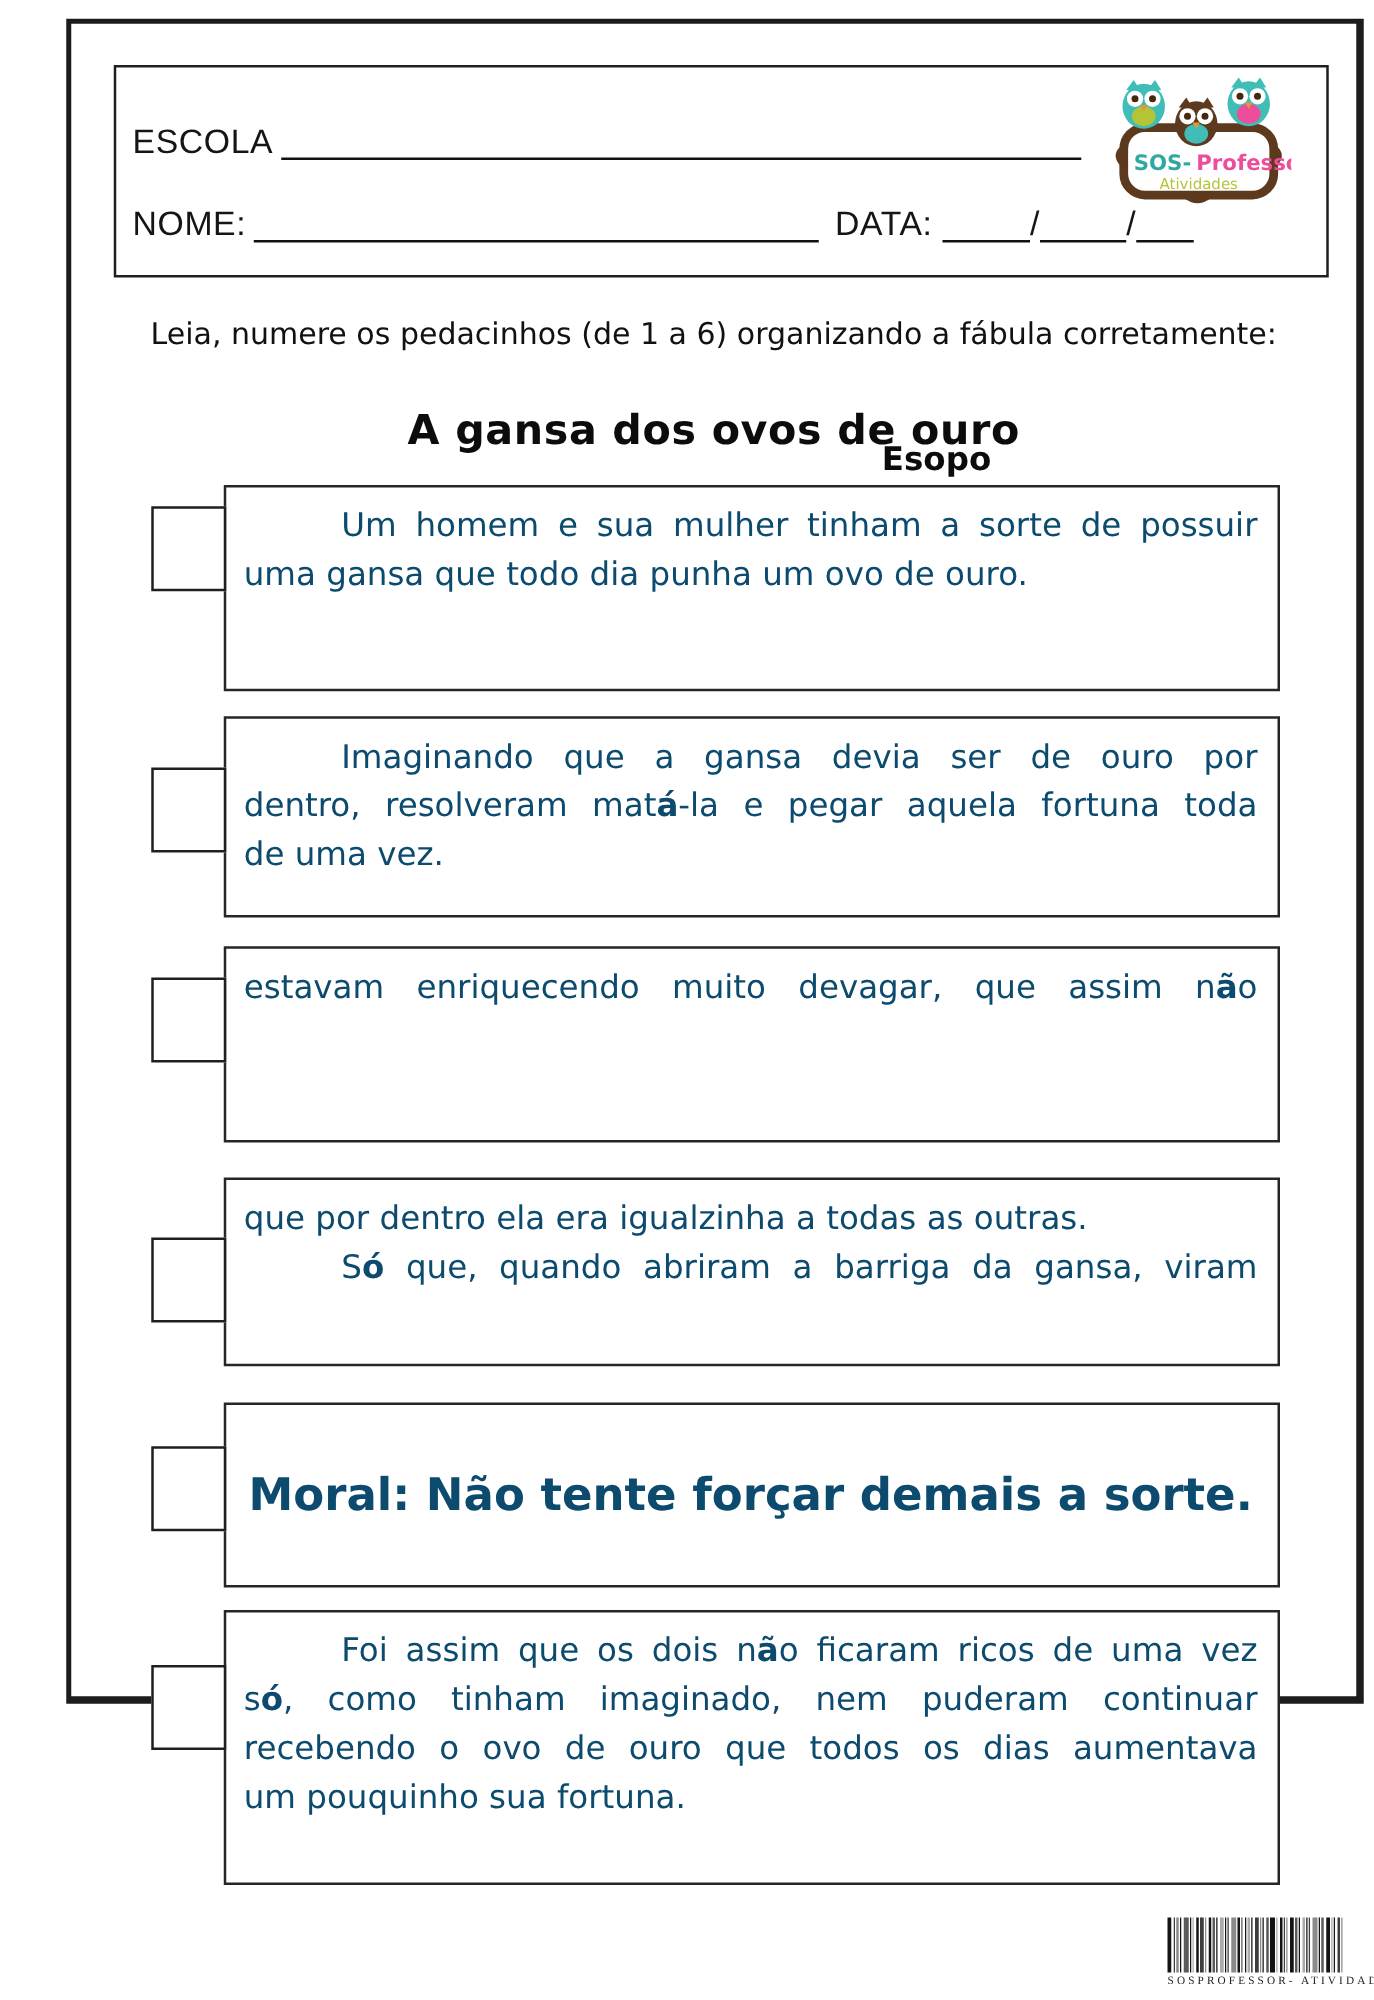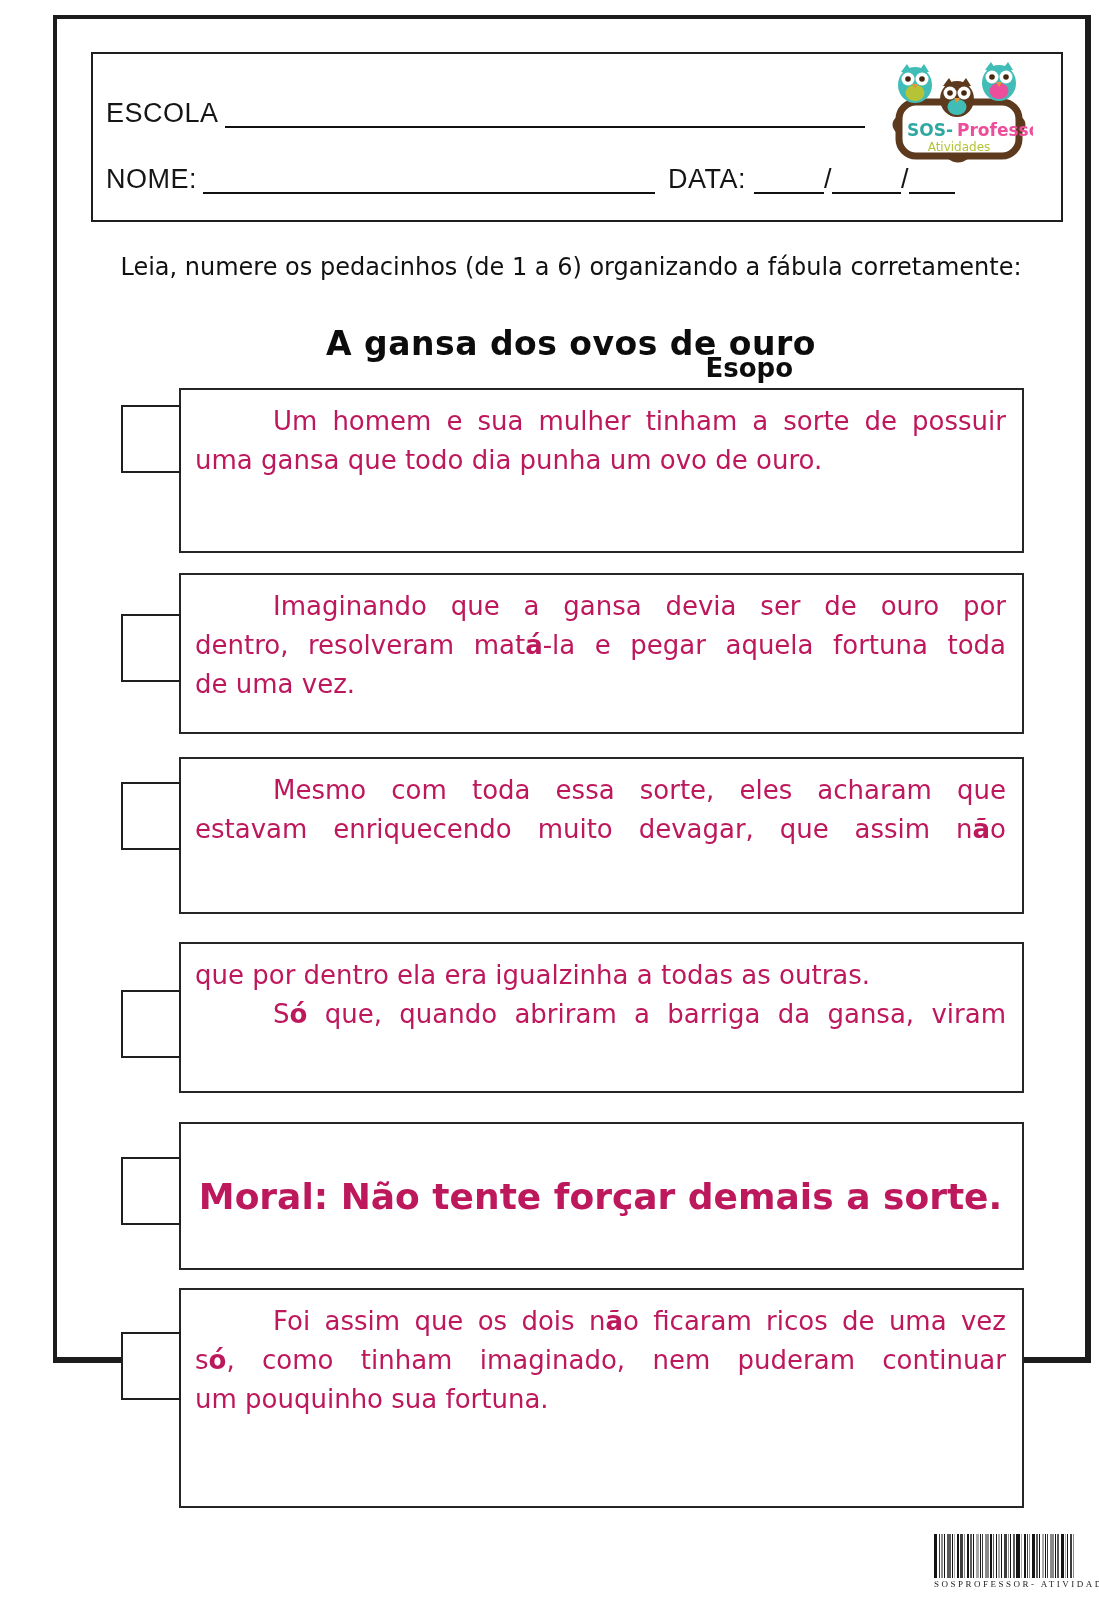--- a/index.html
+++ b/index.html
@@ -25,21 +25,21 @@
   .logo{position:absolute;right:28px;top:2px;width:150px;height:115px;}
   
   .instruction{position:absolute;left:0;right:0;top:234px;text-align:center;font-size:24px;color:#111;}
   .fable-title{position:absolute;left:0;right:0;top:305px;text-align:center;font-size:33px;font-weight:bold;
                letter-spacing:.5px;color:#0c0c0c;}
   .fable-author{position:absolute;left:0;right:0;top:334px;text-align:right;padding-right:292px;
                 font-size:26px;font-weight:bold;color:#0c0c0c;}
   
   .pieces{position:absolute;left:122px;top:369px;width:845px;}
   .piece{position:relative;box-sizing:border-box;width:845px;border:2px solid #262626;background:#fff;
-         padding:12px 16px 0 14px;font-size:26px;line-height:39px;color:#be185d;}
+         padding:12px 16px 0 14px;font-size:26px;line-height:39px;color:#0c4a6e;}
   .numbox{position:absolute;left:-60px;width:60px;height:68px;box-sizing:border-box;
           border:2px solid #1f1f1f;background:#fff;}
   .jline{text-align:justify;text-align-last:justify;}
   .jline.first{text-indent:78px;}
   .jline.last{text-align-last:left;}
   .p1{height:165px;margin-bottom:20px;} .p1 .numbox{top:15px;}
   .p2{height:161px;margin-bottom:23px;} .p2 .numbox{top:39px;}
   .p3{height:157px;margin-bottom:28px;} .p3 .numbox{top:23px;}
   .p4{height:151px;margin-bottom:29px;} .p4 .numbox{top:46px;}
   .p5{height:148px;margin-bottom:18px;display:flex;align-items:center;justify-content:center;padding-top:0;}
@@ -135,21 +135,20 @@
           <div class="numbox"></div>
           <div>
             <div class="jline first">Imaginando que a gansa devia ser de ouro por</div>
             <div class="jline">dentro, resolveram mat<b>á</b>-la e pegar aquela fortuna toda</div>
             <div class="jline last">de uma vez.</div>
           </div>
         </div>
         <div class="piece p3">
           <div class="numbox"></div>
           <div>
-            <div class="jline first">Mesmo com toda essa sorte, eles acharam que</div>
             <div class="jline">estavam enriquecendo muito devagar, que assim n<b>ã</b>o</div>
           </div>
         </div>
         <div class="piece p4">
           <div class="numbox"></div>
           <div>
             <div class="jline last">que por dentro ela era igualzinha a todas as outras.</div>
             <div class="jline first">S<b>ó</b> que, quando abriram a barriga da gansa, viram</div>
           </div>
         </div>
@@ -157,20 +156,21 @@
           <div class="numbox"></div>
           <div>
             <div class="moral-line">Moral: Não tente forçar demais a sorte.</div>
           </div>
         </div>
         <div class="piece p6">
           <div class="numbox"></div>
           <div>
             <div class="jline first">Foi assim que os dois n<b>ã</b>o ficaram ricos de uma vez</div>
             <div class="jline">s<b>ó</b>, como tinham imaginado, nem puderam continuar</div>
+            <div class="jline">recebendo o ovo de ouro que todos os dias aumentava</div>
             <div class="jline last">um pouquinho sua fortuna.</div>
           </div>
         </div>
       </div>
 
     <div class="barcode-patch"></div>
     <div class="barcode">
       <div class="bars"><i style="width: 3px; background: rgb(20, 20, 20); margin-right: 2px;"></i><i style="width: 1px; background: rgb(61, 61, 61); margin-right: 1px;"></i><i style="width: 2px; background: rgb(138, 138, 138); margin-right: 1px;"></i><i style="width: 1px; background: rgb(20, 20, 20); margin-right: 2px;"></i><i style="width: 4px; background: rgb(90, 90, 90); margin-right: 1px;"></i><i style="width: 1px; background: rgb(20, 20, 20); margin-right: 1px;"></i><i style="width: 1px; background: rgb(169, 169, 169); margin-right: 2px;"></i><i style="width: 2px; background: rgb(20, 20, 20); margin-right: 1px;"></i><i style="width: 3px; background: rgb(61, 61, 61); margin-right: 1px;"></i><i style="width: 1px; background: rgb(138, 138, 138); margin-right: 2px;"></i><i style="width: 2px; background: rgb(20, 20, 20); margin-right: 1px;"></i><i style="width: 2px; background: rgb(90, 90, 90); margin-right: 1px;"></i><i style="width: 1px; background: rgb(20, 20, 20); margin-right: 2px;"></i><i style="width: 3px; background: rgb(169, 169, 169); margin-right: 1px;"></i><i style="width: 1px; background: rgb(20, 20, 20); margin-right: 1px;"></i><i style="width: 1px; background: rgb(61, 61, 61); margin-right: 2px;"></i><i style="width: 4px; background: rgb(138, 138, 138); margin-right: 1px;"></i><i style="width: 2px; background: rgb(20, 20, 20); margin-right: 1px;"></i><i style="width: 1px; background: rgb(90, 90, 90); margin-right: 2px;"></i><i style="width: 1px; background: rgb(20, 20, 20); margin-right: 1px;"></i><i style="width: 2px; background: rgb(169, 169, 169); margin-right: 1px;"></i><i style="width: 1px; background: rgb(20, 20, 20); margin-right: 2px;"></i><i style="width: 3px; background: rgb(61, 61, 61); margin-right: 1px;"></i><i style="width: 1px; background: rgb(138, 138, 138); margin-right: 1px;"></i><i style="width: 1px; background: rgb(20, 20, 20); margin-right: 2px;"></i><i style="width: 2px; background: rgb(90, 90, 90); margin-right: 1px;"></i><i style="width: 4px; background: rgb(20, 20, 20); margin-right: 1px;"></i><i style="width: 1px; background: rgb(169, 169, 169); margin-right: 2px;"></i><i style="width: 2px; background: rgb(20, 20, 20); margin-right: 1px;"></i><i style="width: 1px; background: rgb(61, 61, 61); margin-right: 1px;"></i><i style="width: 1px; background: rgb(138, 138, 138); margin-right: 2px;"></i><i style="width: 3px; background: rgb(20, 20, 20); margin-right: 1px;"></i><i style="width: 2px; background: rgb(90, 90, 90); margin-right: 1px;"></i><i style="width: 1px; background: rgb(20, 20, 20); margin-right: 2px;"></i><i style="width: 2px; background: rgb(169, 169, 169); margin-right: 1px;"></i><i style="width: 1px; background: rgb(20, 20, 20); margin-right: 1px;"></i><i style="width: 1px; background: rgb(61, 61, 61); margin-right: 2px;"></i><i style="width: 4px; background: rgb(138, 138, 138); margin-right: 1px;"></i><i style="width: 1px; background: rgb(20, 20, 20); margin-right: 1px;"></i><i style="width: 2px; background: rgb(90, 90, 90); margin-right: 2px;"></i><i style="width: 3px; background: rgb(20, 20, 20); margin-right: 1px;"></i><i style="width: 1px; background: rgb(169, 169, 169); margin-right: 1px;"></i><i style="width: 1px; background: rgb(20, 20, 20); margin-right: 2px;"></i><i style="width: 2px; background: rgb(61, 61, 61); margin-right: 1px;"></i><i style="width: 1px; background: rgb(138, 138, 138); margin-right: 1px;"></i></div>
       <div class="barcode-caption">SOSPROFESSOR- ATIVIDADES</div>
     </div>

